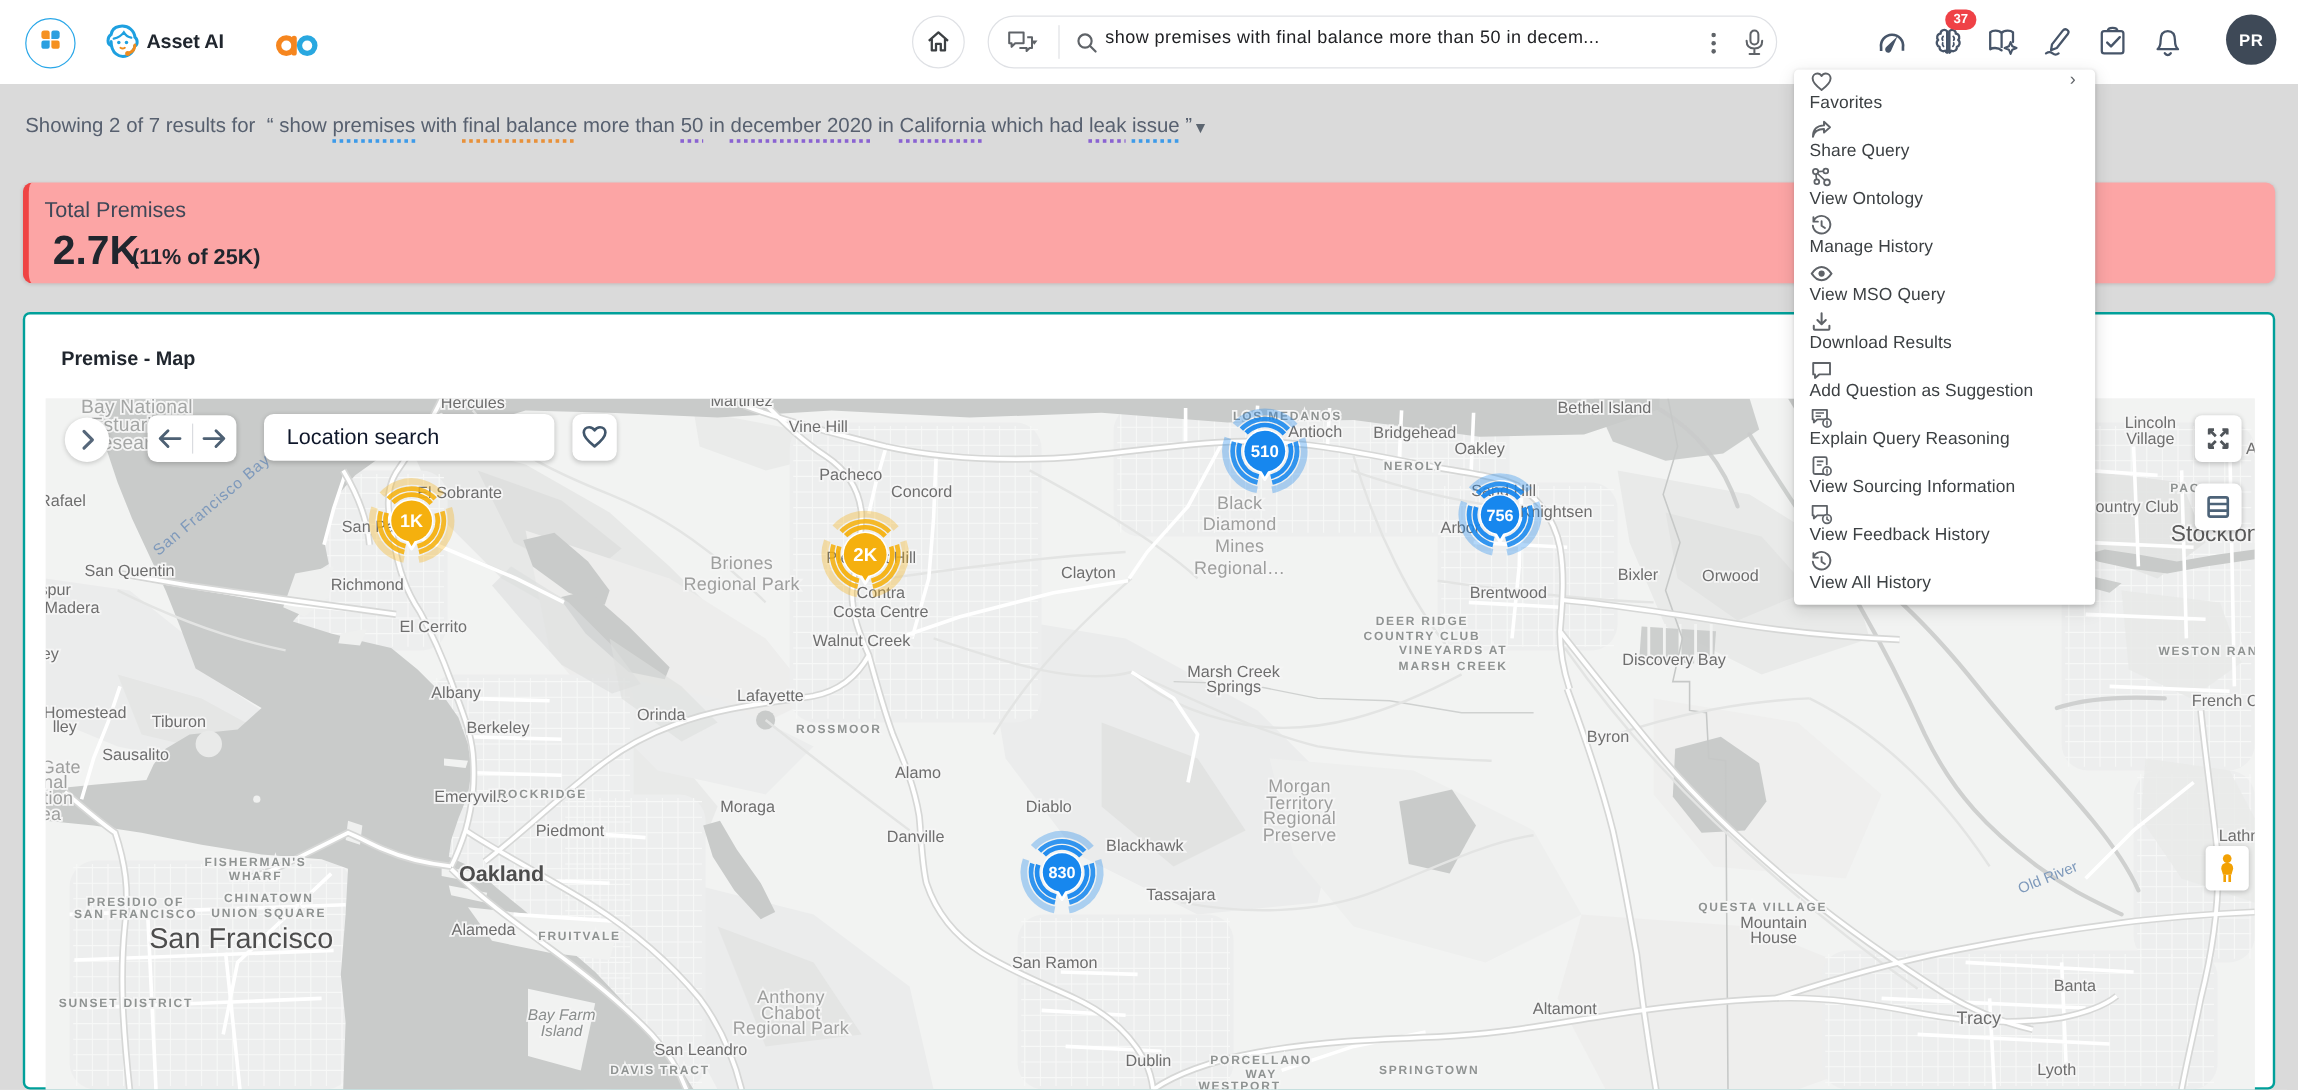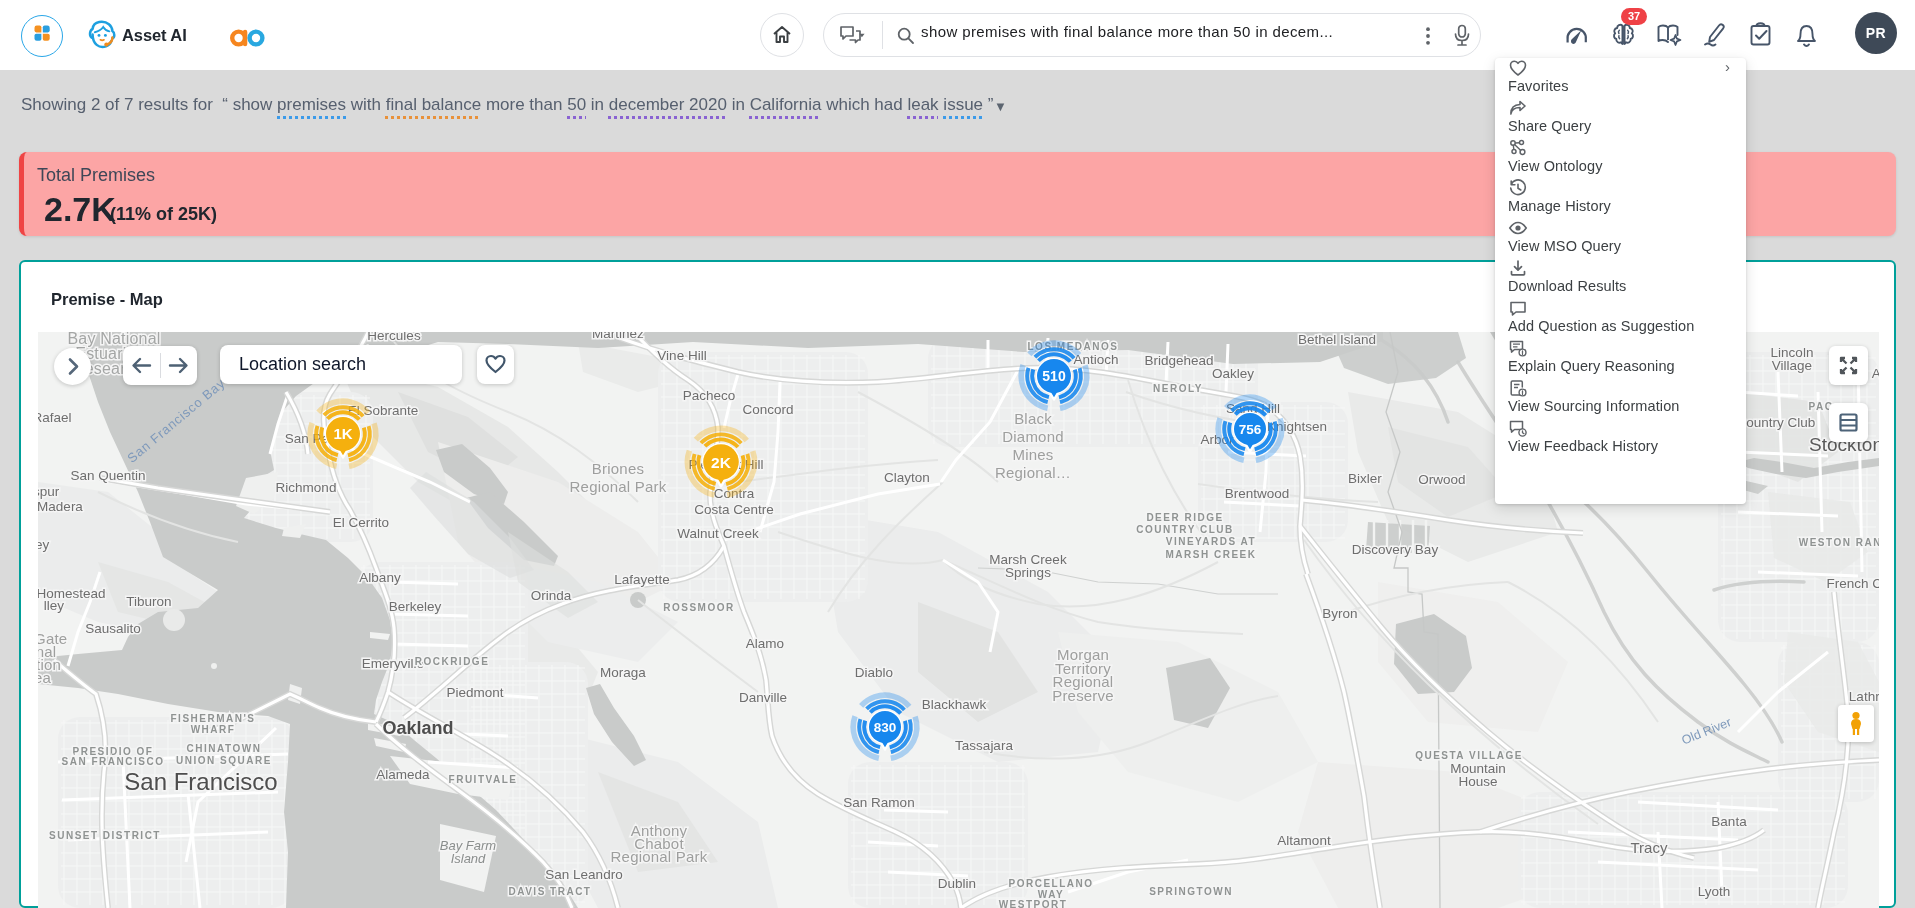--- a/index.html
+++ b/index.html
@@ -907,13 +907,20 @@
       <span>View Sourcing Information</span>
     </div>
   <div class="mi">
       <svg width="20" height="20" viewBox="0 0 20 20">
         <path d="M2.5 3.5 h12 v8 h-8 l-3 2.6 v-2.6 h-1 z" fill="none" stroke="#5f6368" stroke-width="1.5" stroke-linejoin="round"></path>
         <circle cx="14.5" cy="14.5" r="3.6" fill="#fff" stroke="#5f6368" stroke-width="1.4"></circle>
         <path d="M14.5 12.8 v1.9 l1.4 0.9" fill="none" stroke="#5f6368" stroke-width="1.3" stroke-linecap="round"></path>
       </svg>
       <span>View Feedback History</span>
     </div>
+  <div class="mi">
+      <svg width="20" height="20" viewBox="0 0 20 20">
+        <path d="M3.2 6.5 A7.3 7.3 0 1 1 2.7 10 M3.2 3 v3.7 h3.7" fill="none" stroke="#5f6368" stroke-width="1.6" stroke-linecap="round" stroke-linejoin="round"></path>
+        <path d="M10 6.3 V10.2 L12.8 12" fill="none" stroke="#5f6368" stroke-width="1.6" stroke-linecap="round"></path>
+      </svg>
+      <span>View All History</span>
+    </div>
 </div>
 
 </body></html>

